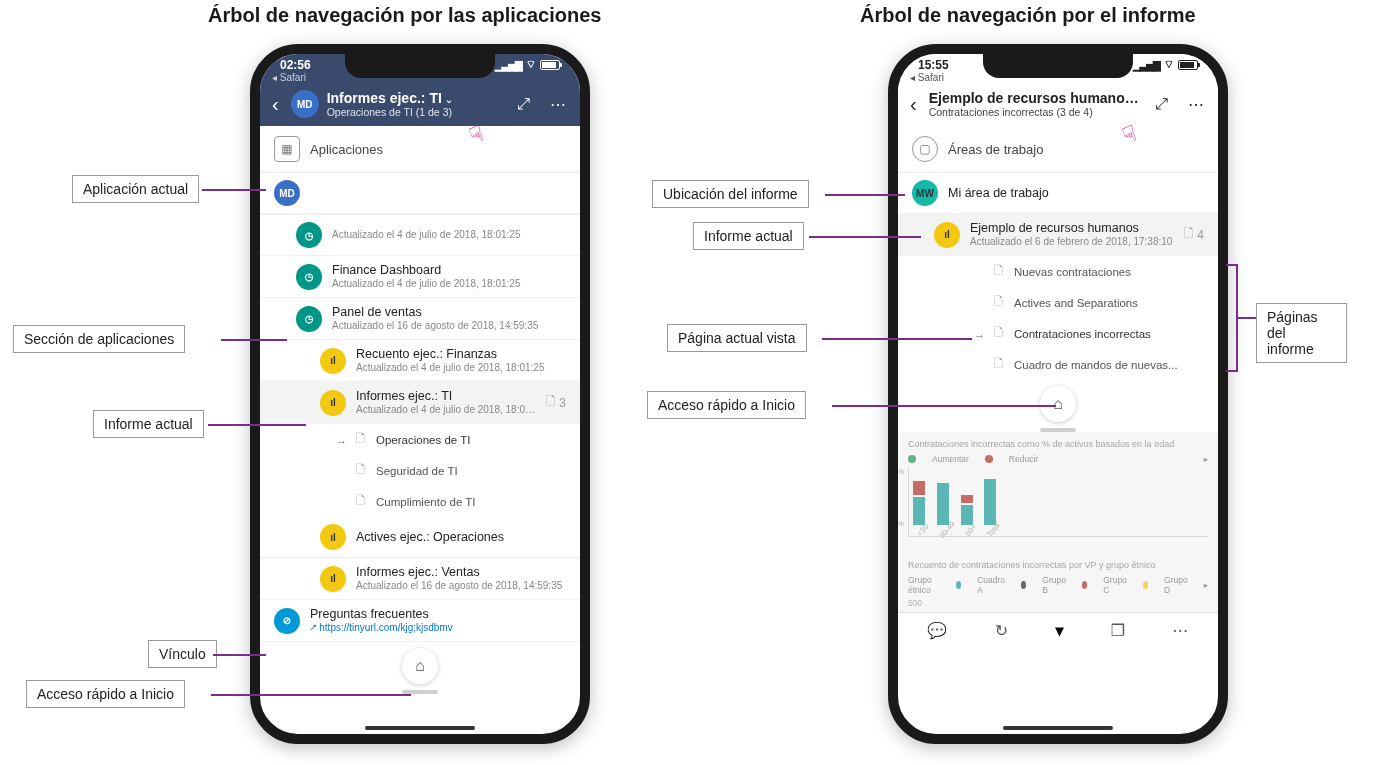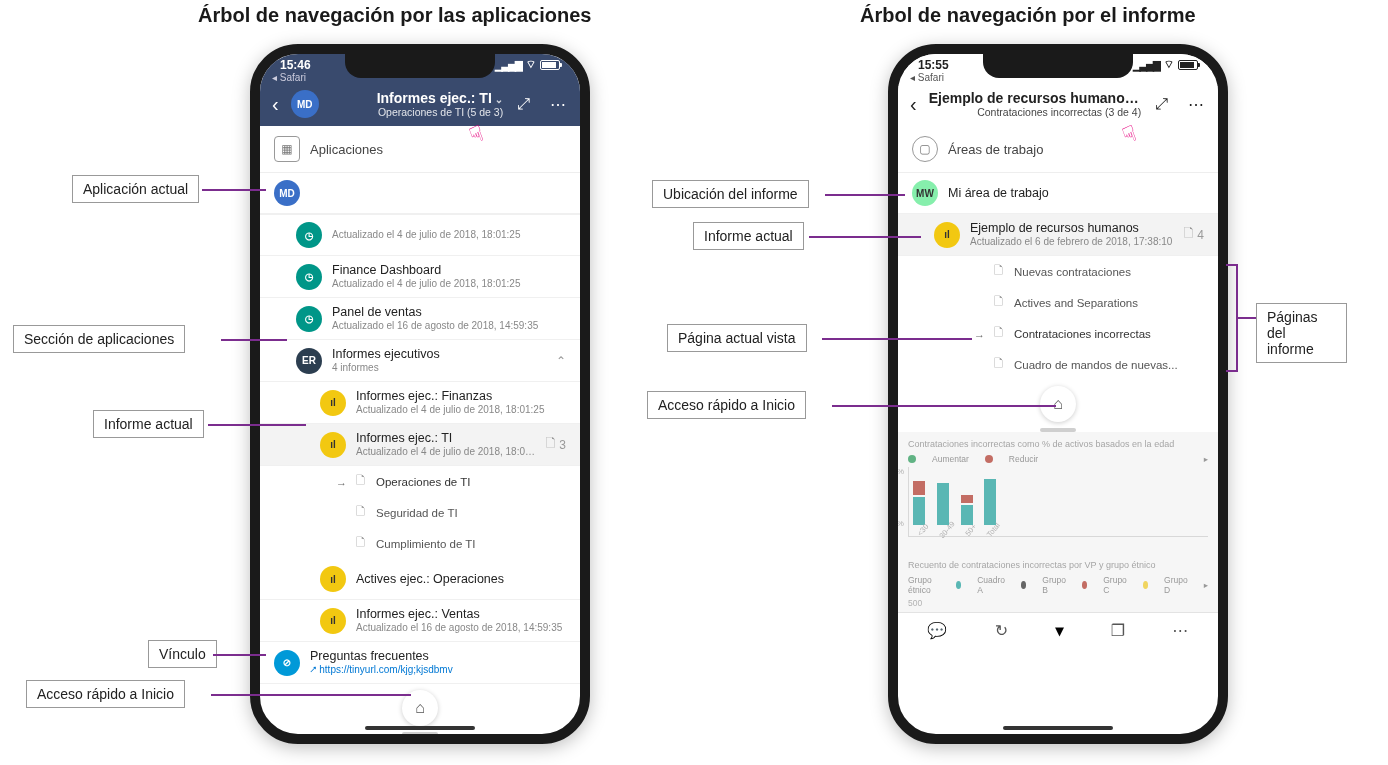--- a/index.html
+++ b/index.html
@@ -63,21 +63,21 @@
   gap:8px;
 }
 .appbar.dark { background:#394a6d; color:#fff;}
 .appbar.light { background:#fff; color:#222;}
 .appbar .back{ font-size:20px; padding:0 4px; }
 .appbar .avatar{
   width:28px;height:28px;border-radius:50%;
   display:flex;align-items:center;justify-content:center;
   font-size:10px;font-weight:600;color:#fff;
 }
-.title-block{ flex:1; min-width:0; line-height:1.15;text-align:right;}
+.title-block{ flex:1; min-width:0; line-height:1.15;}
 .title-block .title{ font-size:14px; font-weight:600; white-space:nowrap; overflow:hidden; text-overflow:ellipsis;}
 .title-block .chev{ font-size:10px; margin-left:3px; opacity:.8;}
 .title-block .sub{ font-size:10.5px; opacity:.85;}
 .appbar .tool{ font-size:16px; padding:0 6px;}
 
 .pointer-hand {
   position:absolute; z-index:6;
   font-size:22px; color:#e6007e;
   transform: rotate(-20deg);
 }
@@ -198,45 +198,45 @@
 .bracket::before,.bracket::after{
   content:""; position:absolute; right:0; width:10px; height:2px; background:#7b2d8e;
 }
 .bracket::before{ top:0;}
 .bracket::after{ bottom:0;}
 
 </style>
 </head>
 <body>
 
-<div class="heading" style="left:198px;">Árbol de navegación por las aplicaciones</div>
+<div class="heading" style="left:208px;">Árbol de navegación por las aplicaciones</div>
 <div class="heading" style="left:860px;">Árbol de navegación por el informe</div>
 
 <div class="phone" style="left:250px; top:44px;">
 
   <div class="notch"></div>
 
   <div class="statusbar dark">
-    <span>15:46</span>
+    <span>02:56</span>
     <span class="status-icons">
       <span class="bars"></span>
       <span style="font-size:11px">⌔</span>
       <span class="battery">
           <i></i>
         </span>
     </span>
   </div>
   <div class="safari-back dark">◂ <span>Safari</span></div>
 
   <div class="appbar dark">
     <div class="back">‹</div>
     <div class="avatar" style="background:#3a6fc7">MD</div>
     <div class="title-block">
       <div class="title"><span>Informes ejec.: TI</span><span class="chev">⌄</span></div>
-      <div class="sub">Operaciones de TI (5 de 3)</div>
+      <div class="sub">Operaciones de TI (1 de 3)</div>
     </div>
     <div class="tool">⤢</div>
     <div class="tool">⋯</div>
   </div>
 
   <div class="pointer-hand" style="top:68px; left:210px;">☟</div>
 
   <div class="section-label-row">
     <div class="icon-sq">▦</div>
     <span>Aplicaciones</span>
@@ -262,33 +262,25 @@
         </div>
     </div>
     <div class="item indent1">
       <div class="dot" style="background:#009688">◷</div>
       <div class="body">
           <div class="name">Panel de ventas</div>
           <div class="meta">Actualizado el 16 de agosto de 2018, 14:59:35</div>
         </div>
     </div>
 
-    <div class="item indent1">
-      <div class="dot" style="background:#2c3e50">ER</div>
-      <div class="body">
-          <div class="name">Informes ejecutivos</div>
-          <div class="meta">4 informes</div>
-        </div>
-      <div class="right">⌃</div>
-    </div>
 
     <div class="item indent2">
       <div class="dot" style="background:#f2c811;color:#333">ıl</div>
       <div class="body">
-          <div class="name">Informes ejec.: Finanzas</div>
+          <div class="name">Recuento ejec.: Finanzas</div>
           <div class="meta">Actualizado el 4 de julio de 2018, 18:01:25</div>
         </div>
     </div>
     <div class="item indent2 sel">
       <div class="dot" style="background:#f2c811;color:#333">ıl</div>
       <div class="body">
           <div class="name">Informes ejec.: TI</div>
           <div class="meta">Actualizado el 4 de julio de 2018, 18:00:08</div>
         </div>
       <div class="right">
@@ -368,21 +360,21 @@
   </div>
   <div class="pointer-hand" style="top:68px; left:225px;">☟</div>
 
   <div class="section-label-row">
     <div class="icon-sq round">▢</div>
     <span>Áreas de trabajo</span>
   </div>
 
   <div class="list">
     <div class="item">
-      <div class="dot" style="background:#86efac;color:#333">MW</div>
+      <div class="dot" style="background:#14b8a6;color:#333">MW</div>
       <div class="body">
           <div class="name">Mi área de trabajo</div>
         </div>
     </div>
     <div class="item indent1 sel">
       <div class="dot" style="background:#f2c811;color:#333">ıl</div>
       <div class="body">
           <div class="name">Ejemplo de recursos humanos</div>
           <div class="meta">Actualizado el 6 de febrero de 2018, 17:38:10</div>
         </div>

